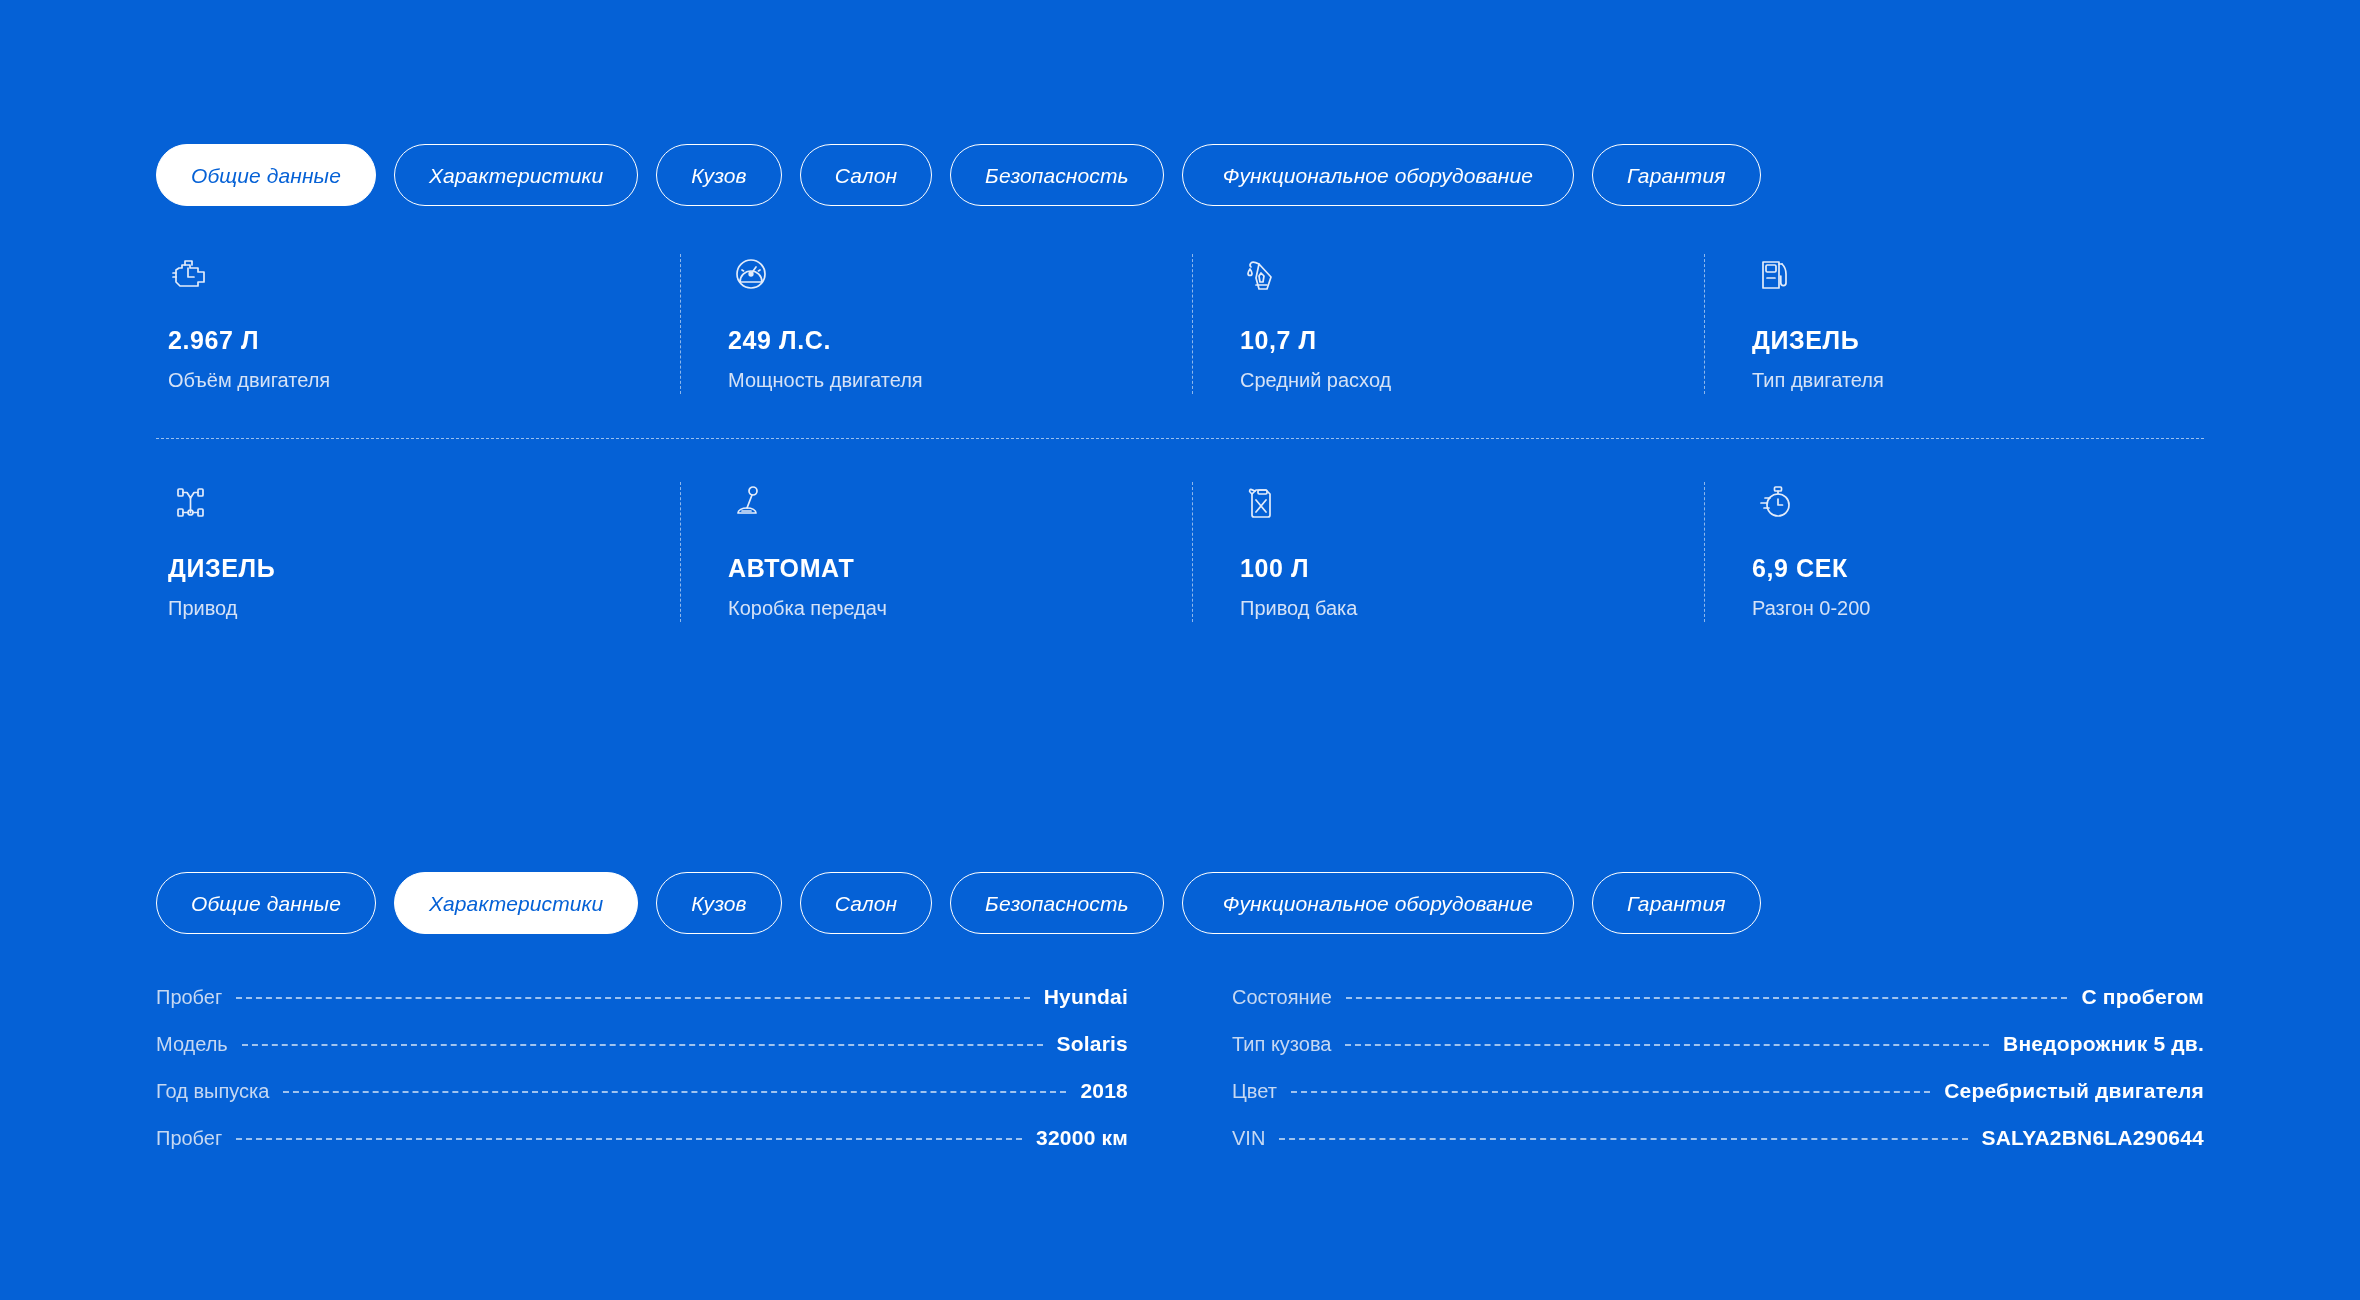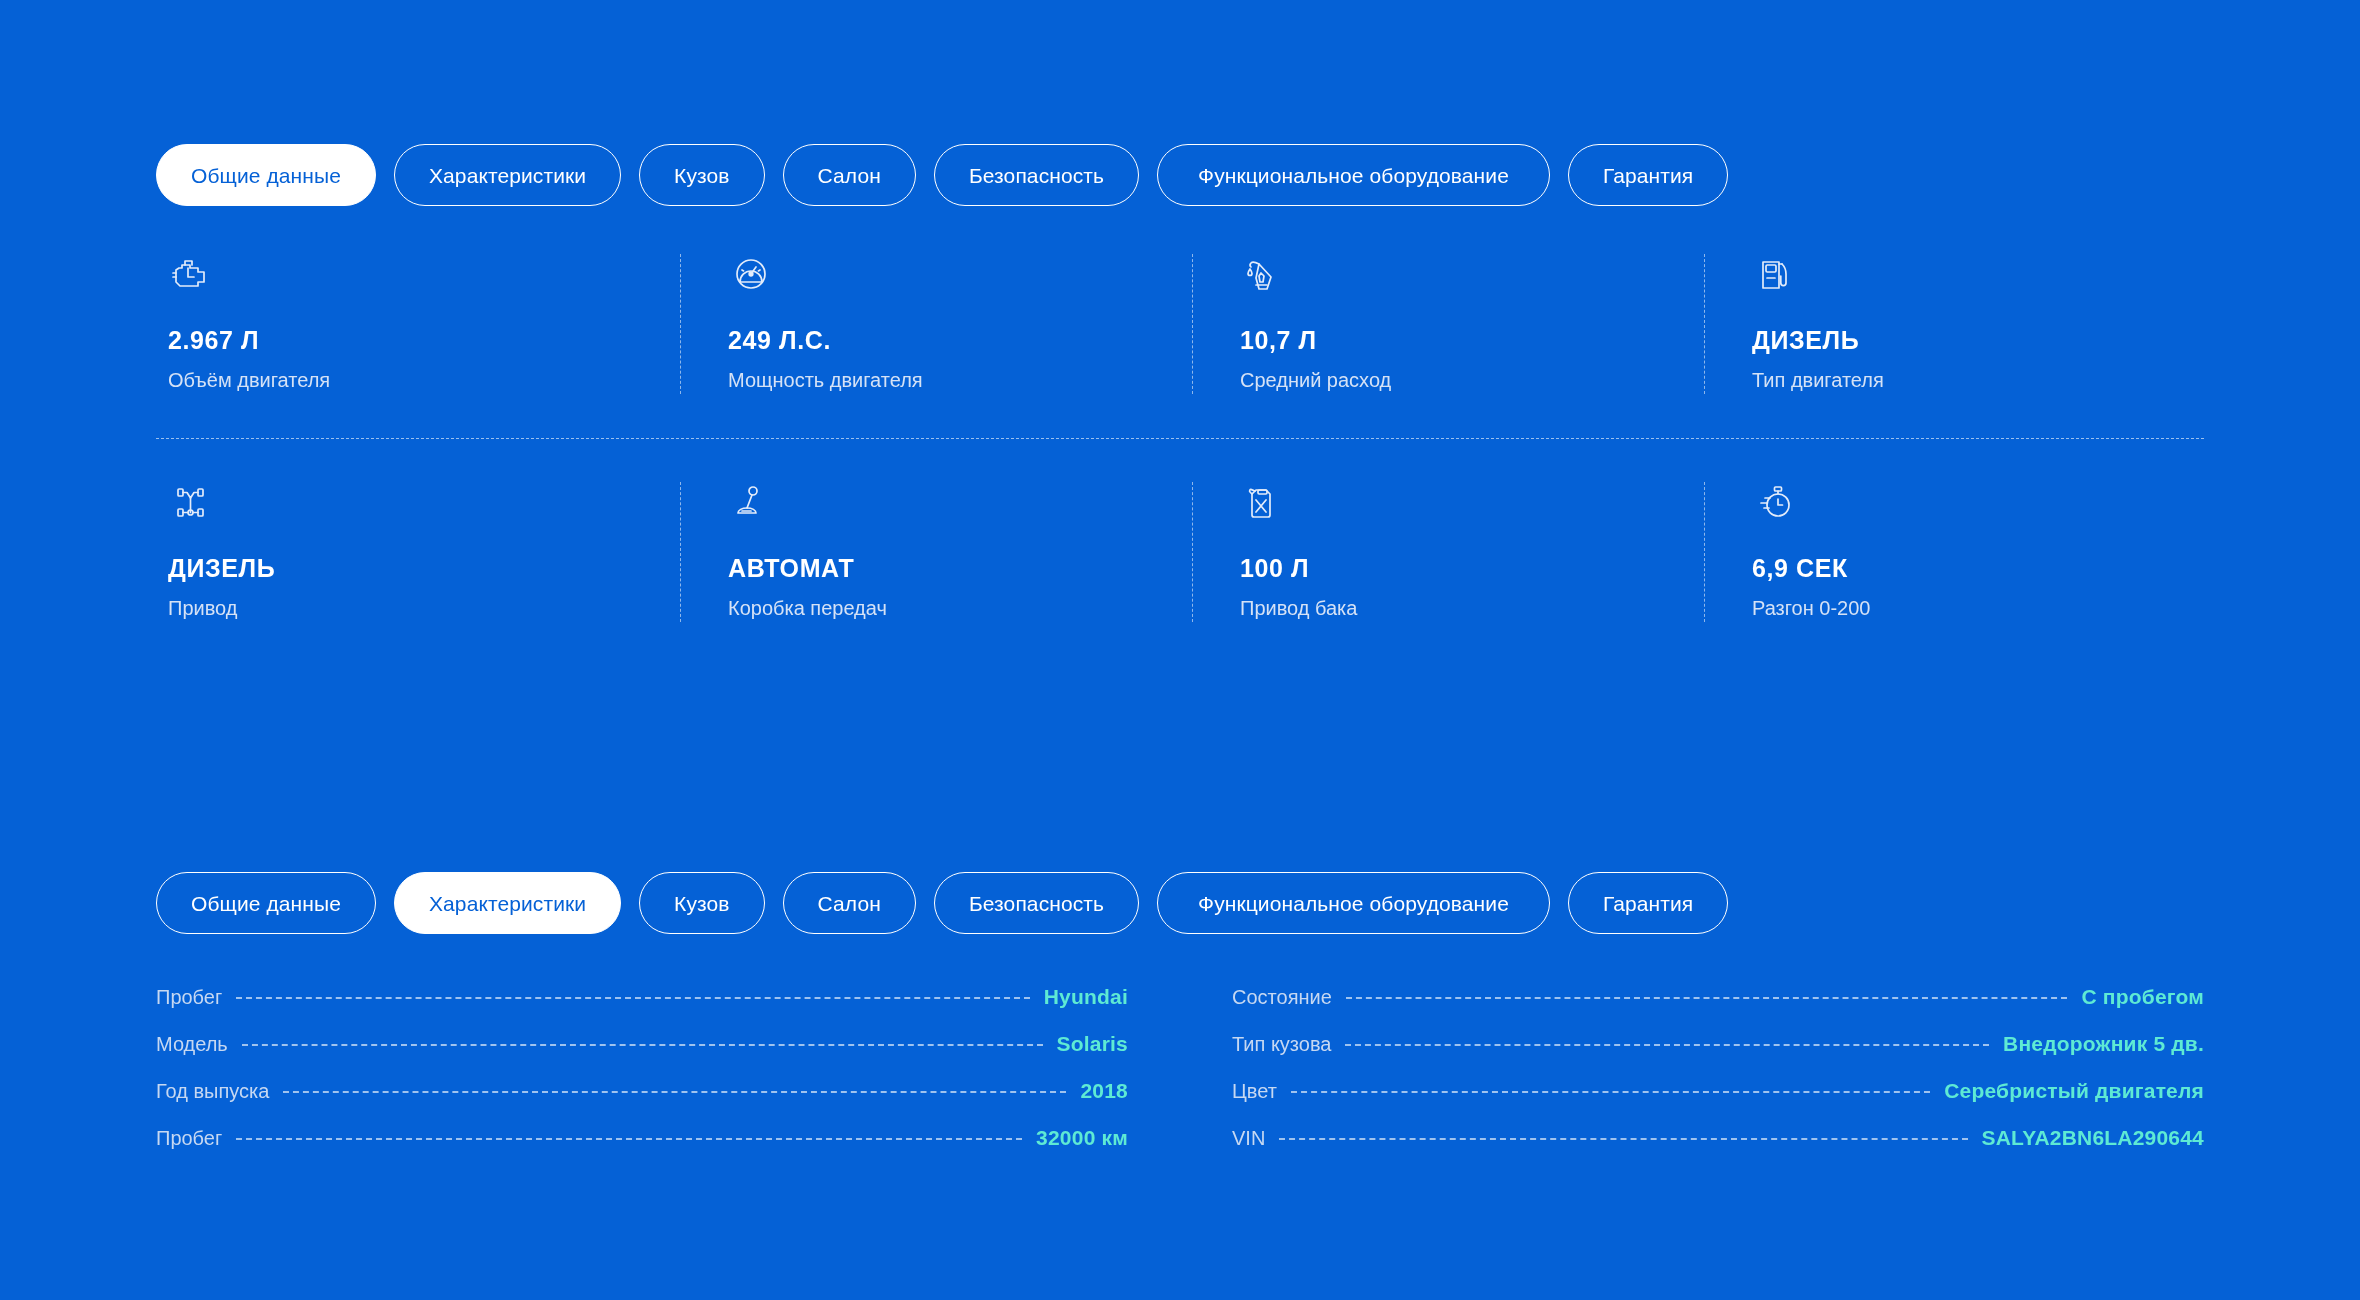--- a/index.html
+++ b/index.html
@@ -38,20 +38,21 @@
     color: #ffffff;
     font-size: 21px;
     line-height: 1;
     display: flex;
     align-items: center;
     justify-content: center;
     padding: 0 34px;
     white-space: nowrap;
     cursor: pointer;
     letter-spacing: 0.1px;
+    font-style: italic;
   }
   .pill.active {
     background: #ffffff;
     color: #0561d6;
     border-color: #ffffff;
   }
   .pill.wide-a { padding: 3px 40px; }
 
   
   .spec-grid {
@@ -143,21 +144,21 @@
     flex: 1 1 auto;
     margin: 0 14px;
     position: relative;
     height: 1px;
     top: -5px;
     border-bottom: 2px dashed rgba(255,255,255,0.62);
   }
   .spec-row .row-value {
     font-size: 21px;
     font-weight: bold;
-    color: #5eead4;
+    color: #ffffff;
     white-space: nowrap;
     flex: 0 0 auto;
     letter-spacing: 0.2px;
   }
 </style>
 </head>
 <body>
 
 <div class="page">
 

